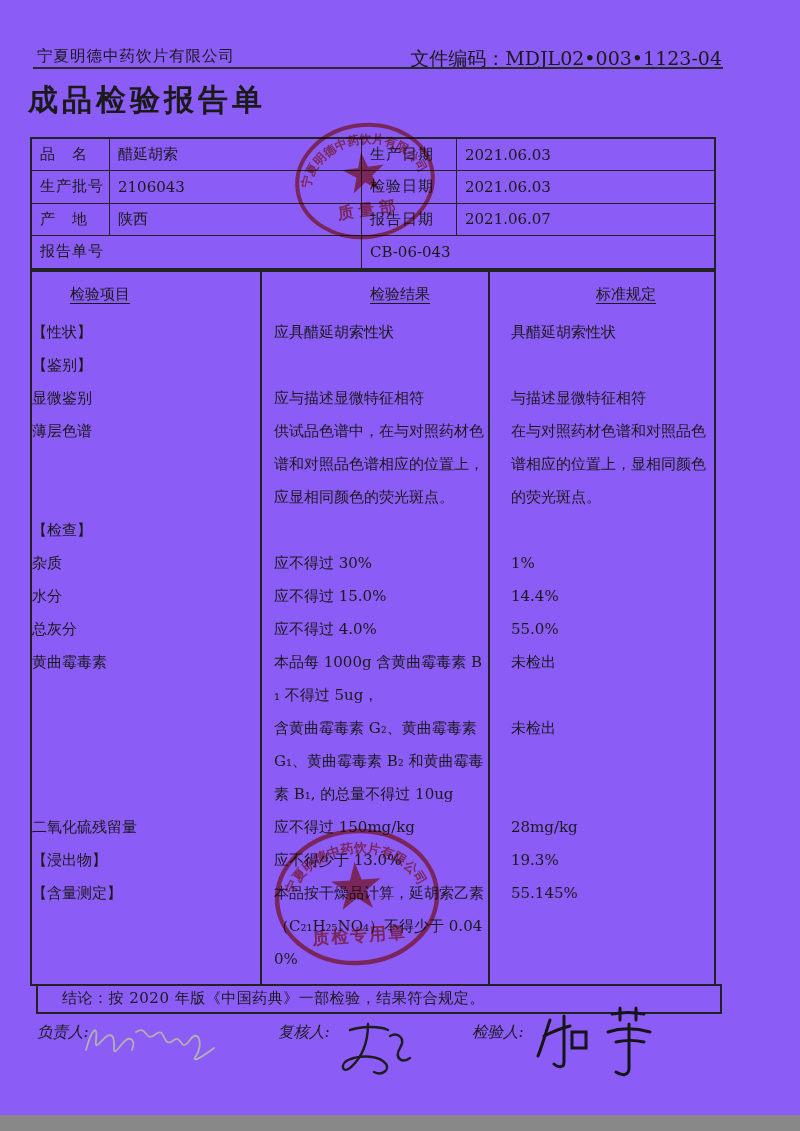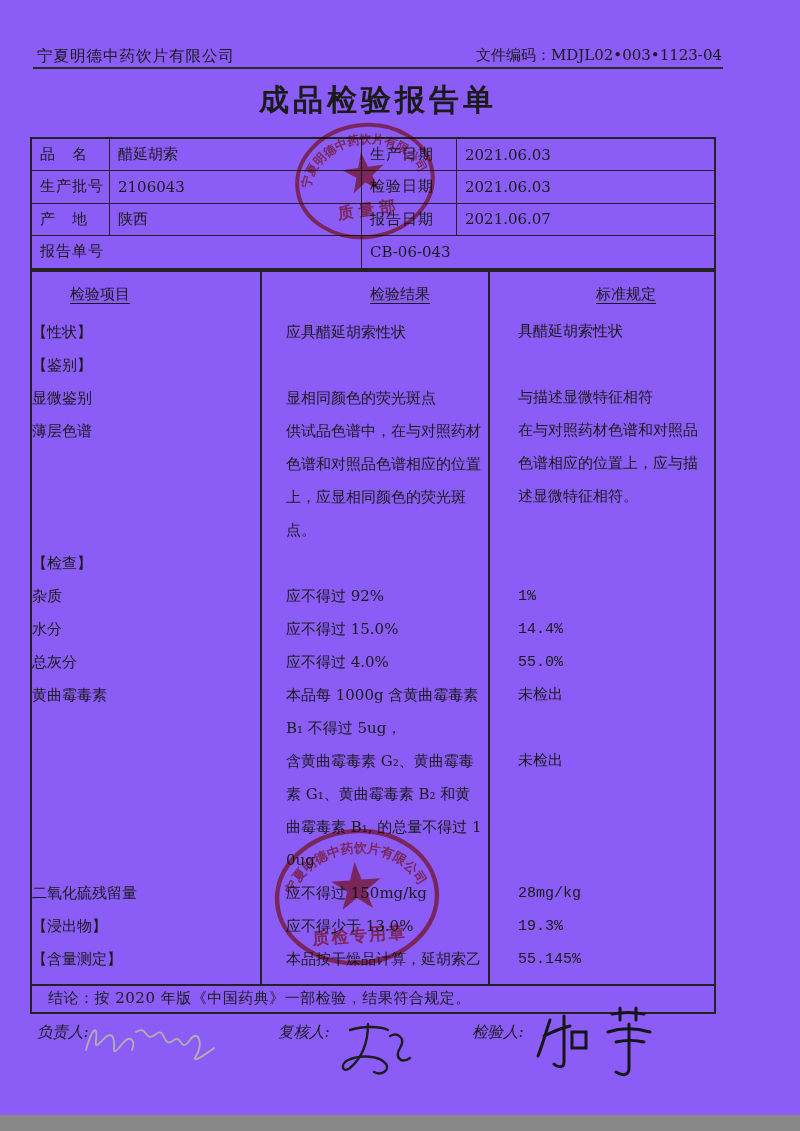--- a/index.html
+++ b/index.html
@@ -4,24 +4,24 @@
 <style>
   html,body{margin:0;padding:0;background:#888;}
   .page{
     position:relative; width:800px; height:1115px; margin:0 auto;
     background:#8b5cf6; overflow:hidden;
     font-family:"DejaVu Serif","Liberation Serif",serif;
     color:#1a1a1a; font-size:15px;
   }
   
   .hdr-company{position:absolute; left:37px; top:46px; font-size:15.5px; letter-spacing:1px;}
-  .hdr-code{position:absolute; right:78px; top:46px; font-size:15px;}
+  .hdr-code{position:absolute; right:78px; top:46px; font-size:19px;}
   .hdr-rule{position:absolute; left:33px; top:67px; width:690px; height:2px; background:#2a2a2a;}
   .doc-title{
-    position:absolute; left:28px; top:80px; width:700px; text-align:center;
+    position:absolute; left:28px; top:80px; width:700px; text-align:left;
     font-size:30px; font-weight:bold; letter-spacing:4px;
   }
   
   .info-table{
     position:absolute; left:30px; top:137px; width:686px; height:133px;
     border:2px solid #222; box-sizing:border-box;
     display:grid; grid-template-columns:78px 252px 95px 1fr;
     grid-template-rows:repeat(4,1fr);
   }
   .info-table .cell{
@@ -43,27 +43,27 @@
   .rhead{display:grid; grid-template-columns:230px 228px 224px; height:44px; align-items:center;padding-left:24px;}
   .rhead .hc{text-decoration:underline; text-underline-offset:4px;}
   .rhead .hc1{padding-left:14px;}
   .rhead .hc2,.rhead .hc3{text-align:center;}
   .rrow{display:grid; grid-template-columns:230px 228px 224px;}
   .rrow .c{
     box-sizing:border-box; min-height:33px; line-height:33px;
     word-break:break-all; padding-right:6px;
   }
   .rrow .c1{padding-left:0;}
-  .rrow .c2{padding-left:24px;}
-  .rrow .c3{padding-left:28px;font-family:Liberation Mono, monospace;}
+  .rrow .c2{padding-left:12px;}
+  .rrow .c3{padding-left:21px;}
   
   .conclusion{
-    position:absolute; left:30px; top:984px; width:686px; height:30px;
+    position:absolute; left:36px; top:984px; width:686px; height:30px;
     border:2px solid #222; box-sizing:border-box;
-    line-height:25px; padding-left:16px; letter-spacing:.5px;
+    line-height:25px; padding-left:24px; letter-spacing:.5px;
   }
   .sigrow{position:absolute; left:30px; top:1012px; width:740px; height:90px;}
   .siglabel{position:absolute; top:10px; font-size:15.5px;font-style:italic;}
   .sl1{left:7px;} .sl2{left:248px;} .sl3{left:442px;}
   .sig{position:absolute;}
   .sig1{left:48px; top:-2px;}
   .sig2{left:298px; top:4px;}
   .sig3{left:498px; top:-10px;}
   
   .stamp{position:absolute; mix-blend-mode:multiply; opacity:.85;}
@@ -116,36 +116,36 @@
       <div class="c c2">应具醋延胡索性状</div>
       <div class="c c3">具醋延胡索性状</div>
     </div>
     <div class="rrow">
       <div class="c c1">【鉴别】</div>
       <div class="c c2"></div>
       <div class="c c3"></div>
     </div>
     <div class="rrow">
       <div class="c c1">显微鉴别</div>
-      <div class="c c2">显相同颜色的荧光斑点</div>
+      <div class="c c2">应与描述显微特征相符</div>
       <div class="c c3">与描述显微特征相符</div>
     </div>
     <div class="rrow">
       <div class="c c1">薄层色谱</div>
       <div class="c c2">供试品色谱中，在与对照药材色谱和对照品色谱相应的位置上，应显相同颜色的荧光斑点。</div>
-      <div class="c c3">在与对照药材色谱和对照品色谱相应的位置上，应与描述显微特征相符。</div>
+      <div class="c c3">在与对照药材色谱和对照品色谱相应的位置上，显相同颜色的荧光斑点。</div>
     </div>
     <div class="rrow">
       <div class="c c1">【检查】</div>
       <div class="c c2"></div>
       <div class="c c3"></div>
     </div>
     <div class="rrow">
       <div class="c c1">杂质</div>
-      <div class="c c2">应不得过 92%</div>
+      <div class="c c2">应不得过 30%</div>
       <div class="c c3">1%</div>
     </div>
     <div class="rrow">
       <div class="c c1">水分</div>
       <div class="c c2">应不得过 15.0%</div>
       <div class="c c3">14.4%</div>
     </div>
     <div class="rrow">
       <div class="c c1">总灰分</div>
       <div class="c c2">应不得过 4.0%</div>

